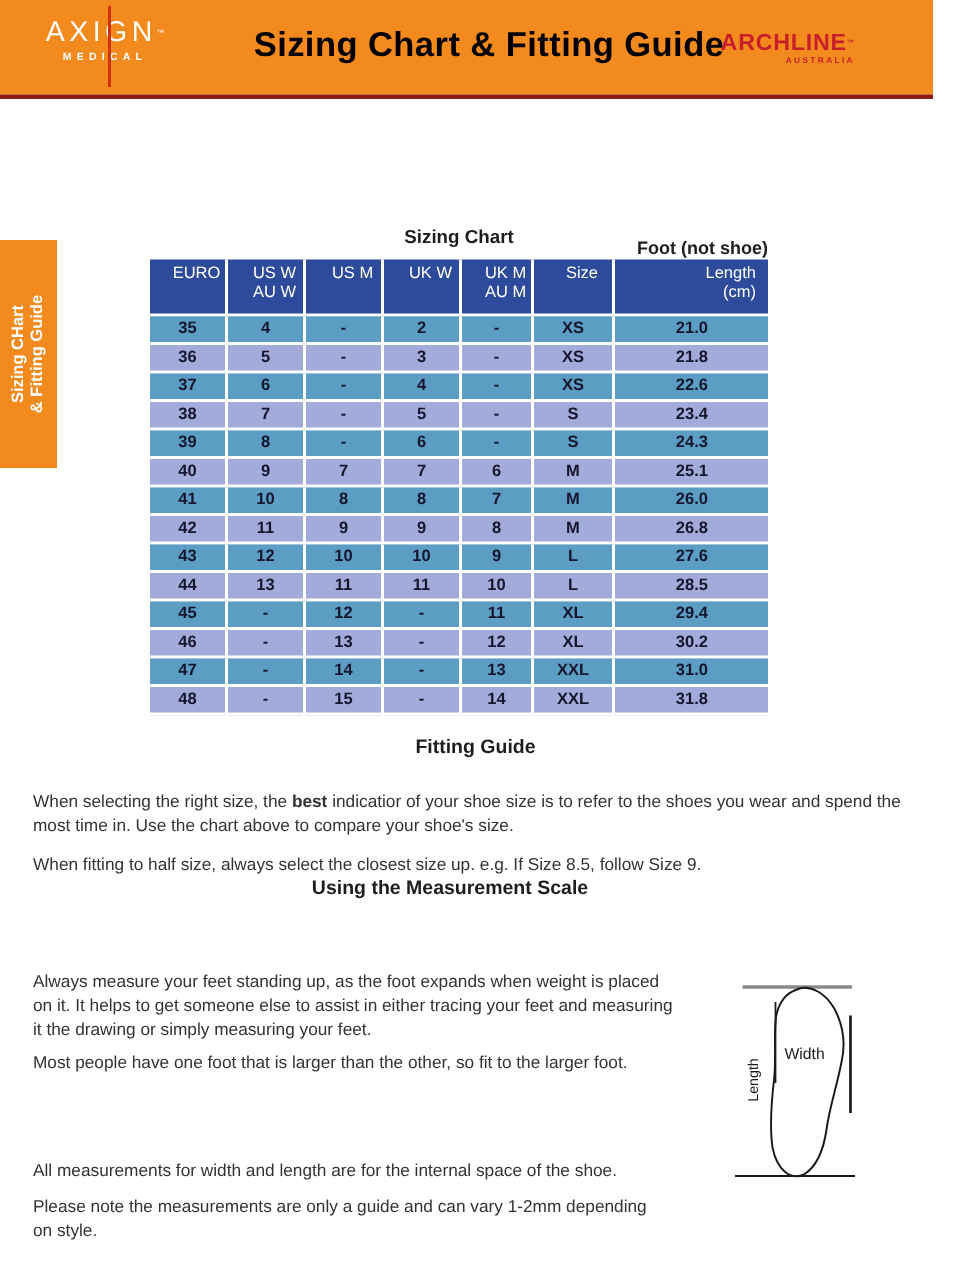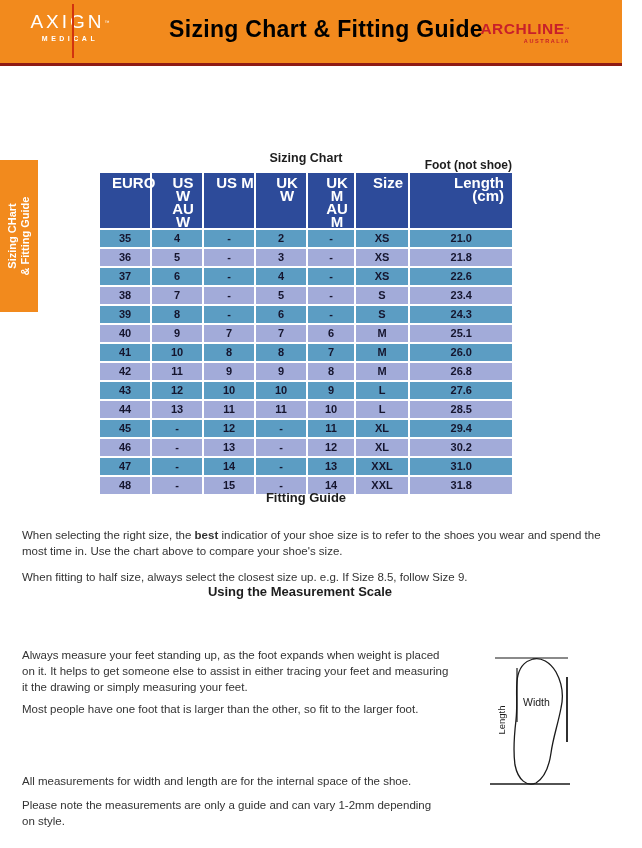--- a/index.html
+++ b/index.html
@@ -27,36 +27,36 @@
     transform:rotate(-90deg); display:flex; flex-direction:column; justify-content:center;
     text-align:center; color:#fff; font-weight:bold; font-size:11px; line-height:13px; }
   
   .chart-title { position:absolute; left:100px; top:151px; width:412px; text-align:center;
     font-size:12.5px; font-weight:bold; color:#1d1d1d; }
   .foot-note { position:absolute; left:100px; top:158px; width:412px; text-align:right;
     font-size:12px; font-weight:bold; color:#1d1d1d; }
   .size-table { position:absolute; left:100px; top:173px; width:412px;
     border-collapse:separate; border-spacing:0; table-layout:fixed; }
   .size-table th {
-    background:var(--navy,#2D4B9A); color:#fff; font-size:15px; font-weight:bold;
+    background:var(--navy,#2D4B9A); color:#fff; font-size:11px; font-weight:normal;
     vertical-align:top; text-align:center; padding:3px 0 0 12px; height:33px;
     white-space:pre-line; line-height:13px; border-right:2px solid #fff; border-bottom:2px solid #fff;
   }
   .size-table th.len-head { text-align:right; padding-right:8px; }
   .size-table th:last-child, .size-table td:last-child { border-right:none; }
   .size-table td {
     font-size:11px; font-weight:bold; color:#15152e; text-align:center;
     height:17px; padding:0; border-right:2px solid #fff; border-bottom:2px solid #fff; line-height:17px;
   }
   .size-table td.len-cell { text-align:right; padding-right:40px; }
   tr.row-blue td { background:var(--rowBlue,#5C9DC3); }
   tr.row-peri td { background:var(--rowPeri,#A2ABD9); }
   
   .sec-heading { position:absolute; text-align:center; font-size:13px; font-weight:bold; color:#1d1d1d; margin:0; }
-  .h-fitting { left:0; top:490px; width:612px; }
+  .h-fitting { left:11px; top:490px; width:612px; }
   .h-measure { left:0; top:584px; width:600px; }
   .body-text { position:absolute; left:22px; font-size:11.5px; line-height:16px; color:#333333; }
   .p1 { top:515px; width:604px; }
   .p2 { top:557px; width:604px; }
   .p3 { top:610px; width:480px; }
   .p4 { top:635px; width:474px; white-space:pre-line; }
   .p5 { top:689px; width:490px; }
   .p6 { top:761px; width:490px; }
   .p7 { top:785px; width:480px; white-space:pre-line; }
   

